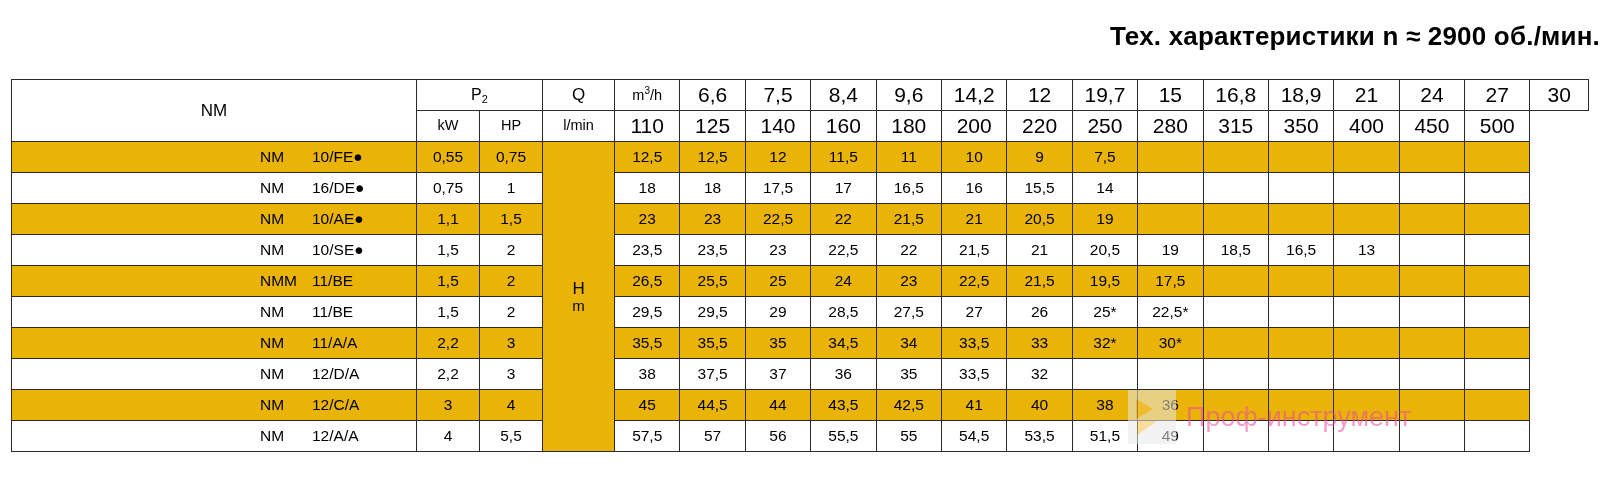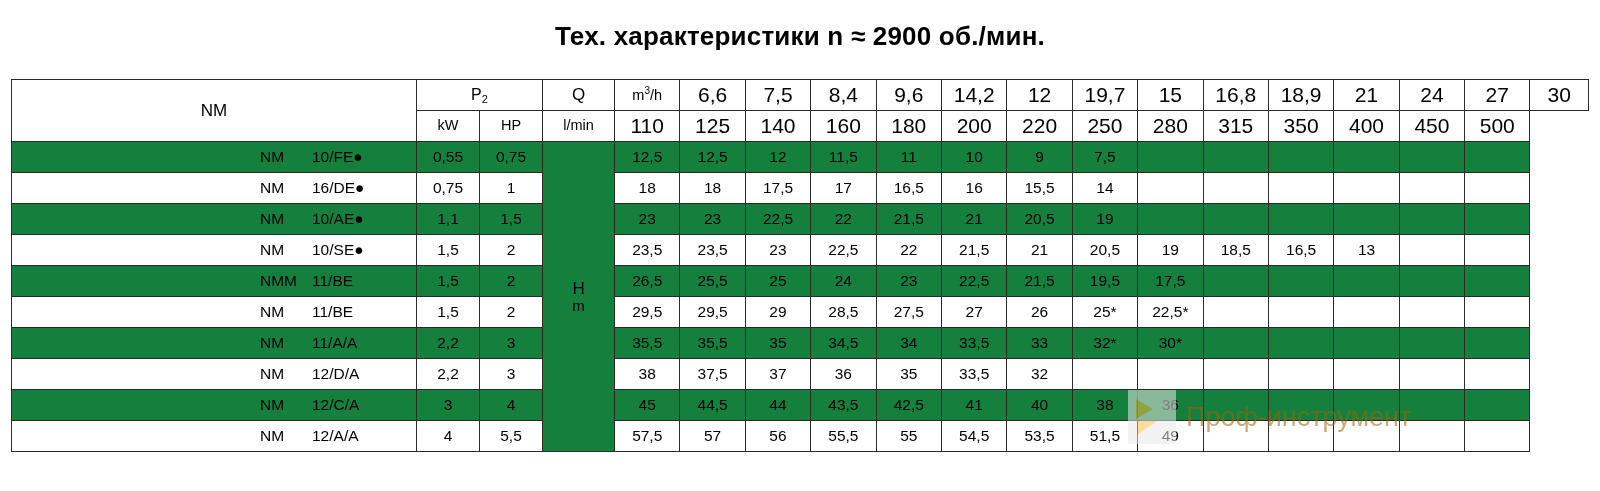--- a/index.html
+++ b/index.html
@@ -14,21 +14,21 @@
     color: #000000;
     overflow: hidden;
     position: relative;
   }
   .page {
     position: relative;
     width: 1600px;
     height: 491px;
   }
   .title {
-    text-align: center;
+    text-align: right;
     font-size: 26px;
     font-weight: bold;
     padding-top: 21px;
     letter-spacing: 0.2px;
   }
   .table-wrap {
     position: absolute;
     left: 11px;
     top: 79px;
     width: 1578px;
@@ -77,21 +77,21 @@
     font-size: 14.5px;
   }
   .unit sup {
     font-size: 10px;
     vertical-align: super;
   }
   .hdr-num {
     font-size: 21px;
   }
   .band {
-    background: #15803d;
+    background: #eab308;
   }
   .row-model {
     text-align: left;
     padding-left: 0;
     white-space: nowrap;
     font-size: 15.5px;
   }
   .model-inner {
     display: block;
     padding-left: 248px;
@@ -145,21 +145,21 @@
     position: absolute;
     left: 9px;
     top: 31px;
     width: 20px;
     height: 14px;
     background: #f5c24a;
     clip-path: polygon(0 0, 100% 0, 0 100%);
   }
   .wm-text {
     font-size: 27px;
-    color: #a16207;
+    color: #ec4899;
     font-weight: normal;
     white-space: nowrap;
   }
 </style>
 </head>
 <body>
 
 <div class="page">
 
   <div class="title">Тех. характеристики  n ≈ 2900  об./мин.</div>

